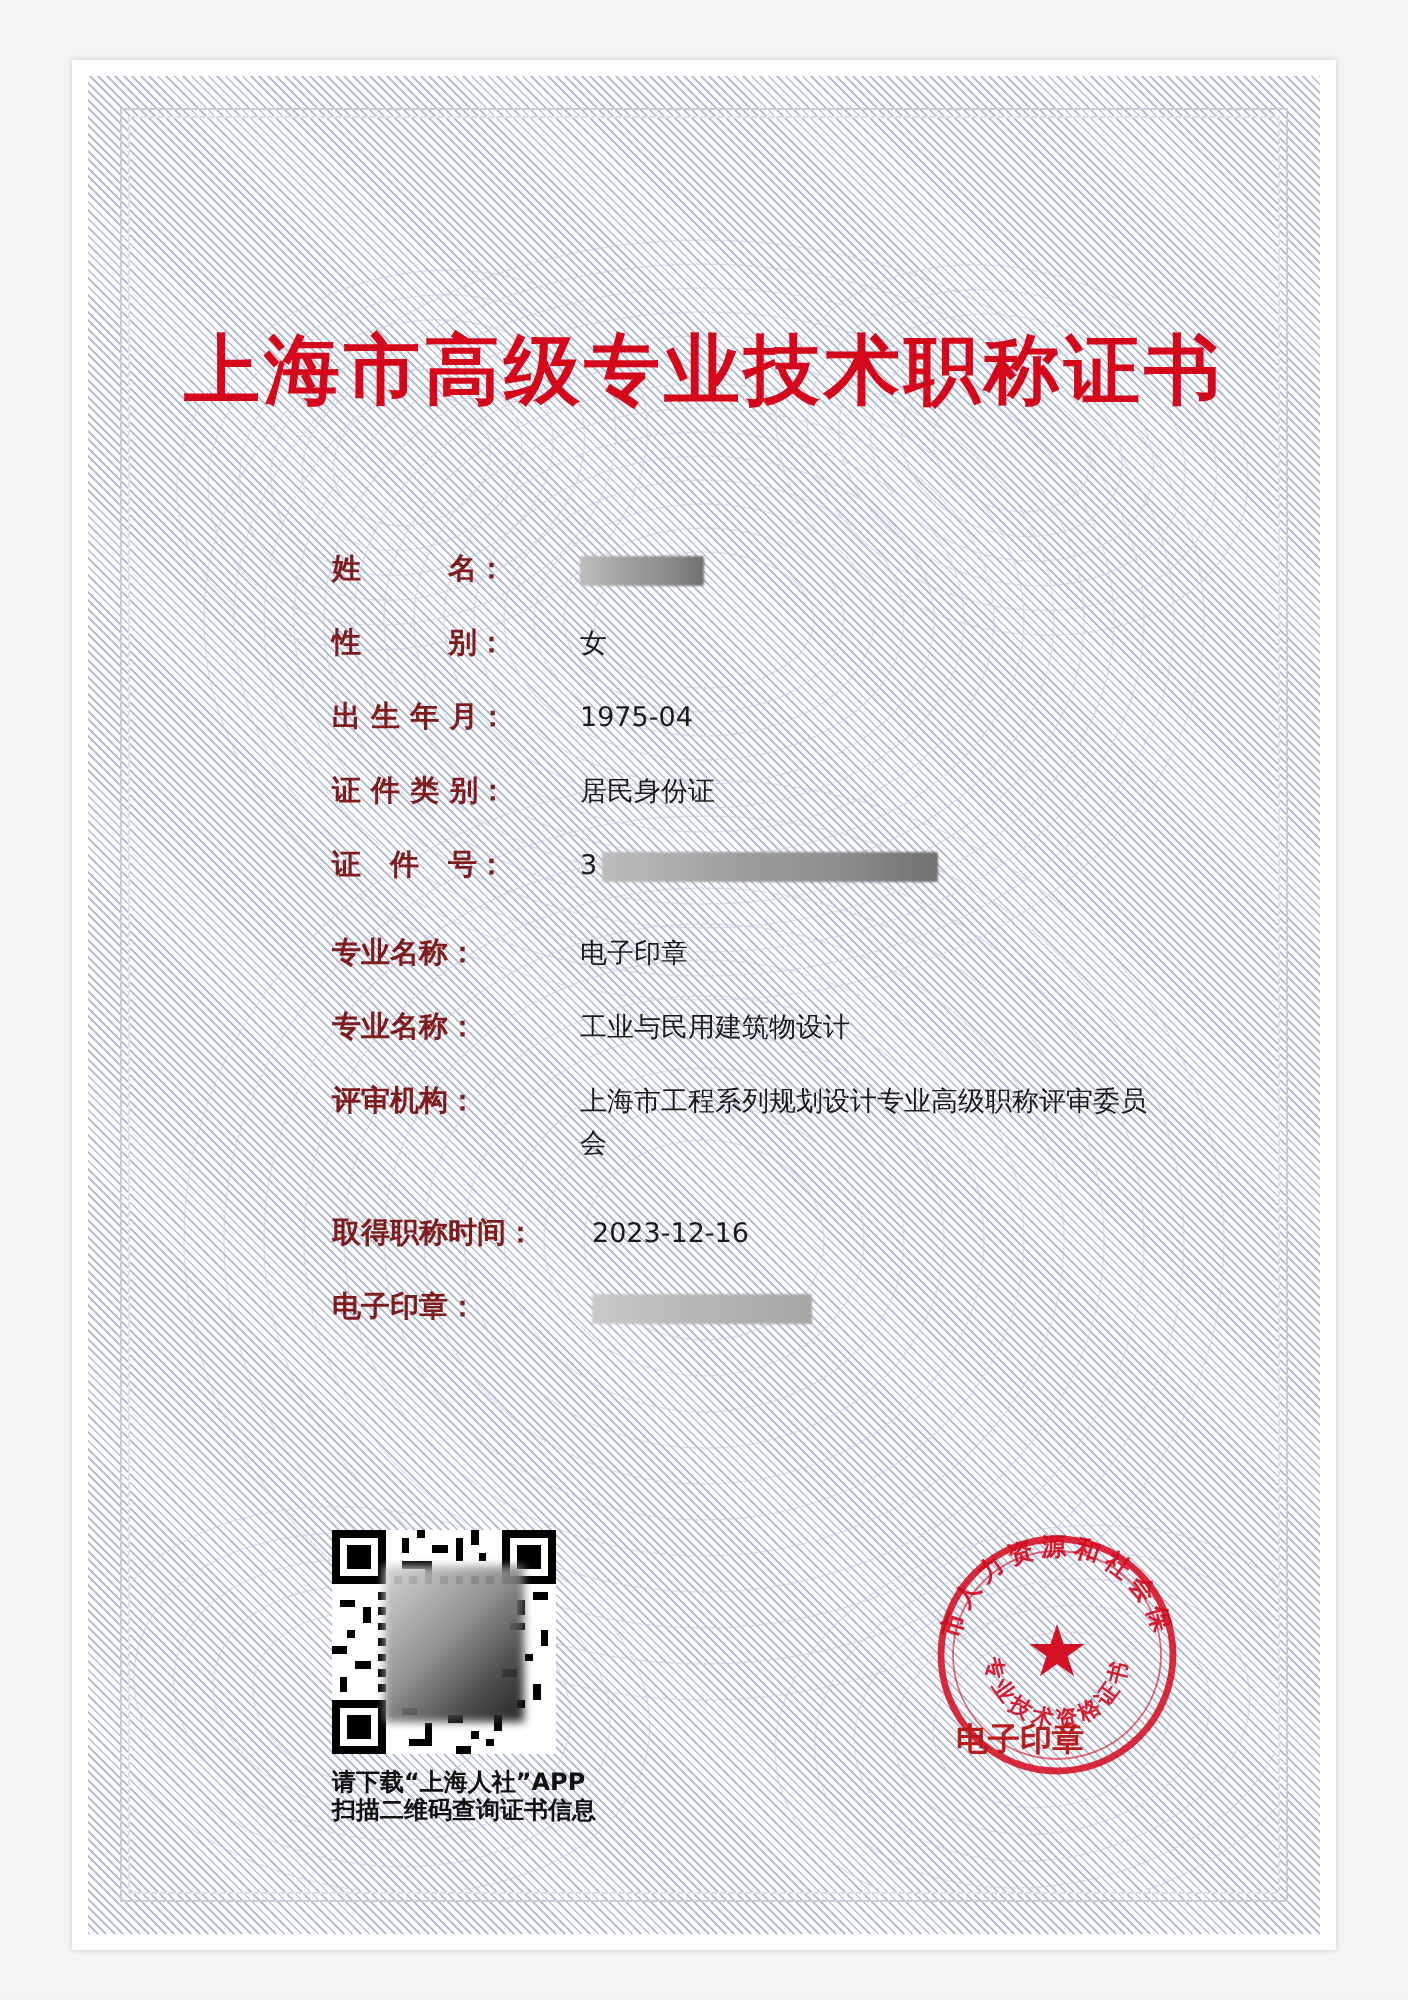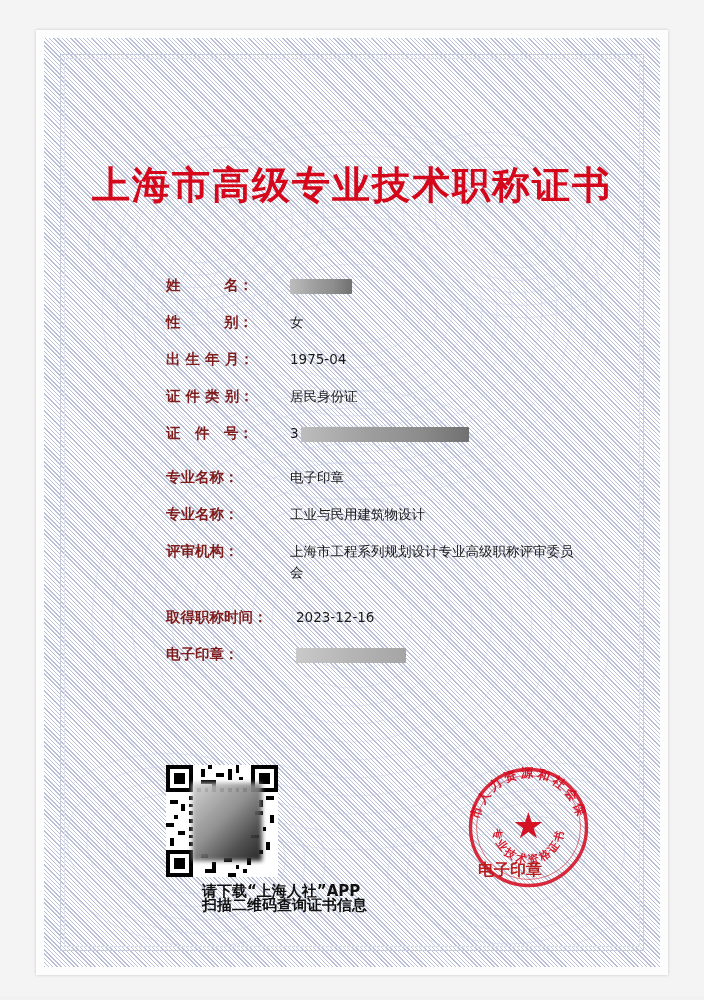--- a/index.html
+++ b/index.html
@@ -170,27 +170,26 @@
     left: 26px;
     top: 18px;
     width: 70px;
     height: 78px;
     background: linear-gradient(135deg,#d0d0d0,#8a8a8a 45%,#404040 75%,#151515);
     filter: blur(2px);
     opacity: .92;
   }
   .qr-caption {
     margin-top: 7px;
-    font-size: 15px;
+    font-size: 12px;
     line-height: 14px;
     color: #111;
     font-weight: bold;
     font-family: "DejaVu Sans", "Liberation Sans", sans-serif;
     white-space: nowrap;
-    margin-left: 36px;
   }
 
   .seal {
     position: absolute;
     left: 395px;
     top: 700px;
     width: 135px;
     height: 135px;
   }
   .seal-label {

